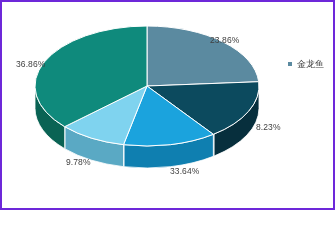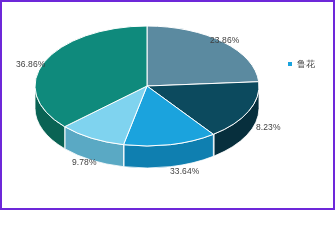--- a/index.html
+++ b/index.html
@@ -77,23 +77,23 @@
       <path d="M 145 84 L 145 24 A 112 60 0 0 1 256.7128083721444 79.70597528031493 Z" fill="#5b8aa0" stroke="#ffffff" stroke-width="1"></path>
       <path d="M 145 84 L 256.7128083721444 79.70597528031493 A 112 60 0 0 1 211.34327988977748 132.34081377908294 Z" fill="#0c4a5e" stroke="#ffffff" stroke-width="1"></path>
       <path d="M 145 84 L 211.34327988977748 132.34081377908294 A 112 60 0 0 1 121.53036637248827 142.6678721107308 Z" fill="#1ba3dd" stroke="#ffffff" stroke-width="1"></path>
       <path d="M 145 84 L 121.53036637248827 142.6678721107308 A 112 60 0 0 1 62.684262962440485 124.68650168987118 Z" fill="#7fd3ef" stroke="#ffffff" stroke-width="1"></path>
       <path d="M 145 84 L 62.684262962440485 124.68650168987118 A 112 60 0 0 1 144.99999999999997 24 Z" fill="#0f8a7c" stroke="#ffffff" stroke-width="1"></path>
     </svg>
 
   <div class="pct-label" style="left:208px; top:33px;">23.86%</div>
   <div class="pct-label" style="left:254px; top:120px;">8.23%</div>
   <div class="pct-label" style="left:168px; top:164px;">33.64%</div>
-  <div class="pct-label" style="left:70px; top:155px;">9.78%</div>
+  <div class="pct-label" style="left:64px; top:155px;">9.78%</div>
   <div class="pct-label" style="left:14px; top:57px;">36.86%</div>
 
   <div id="legend">
       <div class="legend-item">
-        <span class="legend-swatch" style="background: rgb(27, 163, 221);"></span>
-        <span class="legend-label">鲁花</span>
+        <span class="legend-swatch" style="background: rgb(91, 138, 160);"></span>
+        <span class="legend-label">金龙鱼</span>
       </div>
     </div>
 
 </div>
 
 </body></html>

